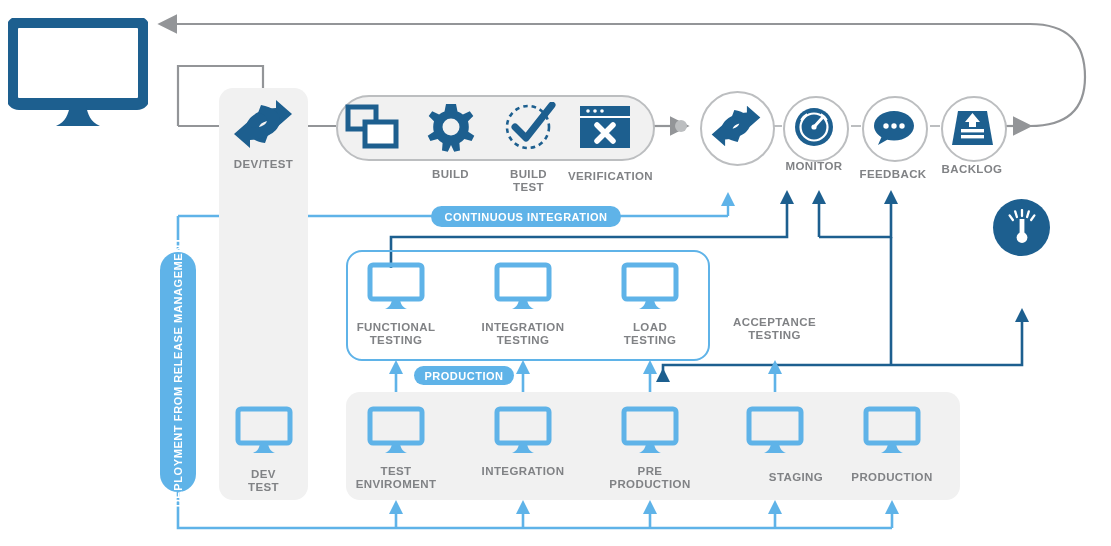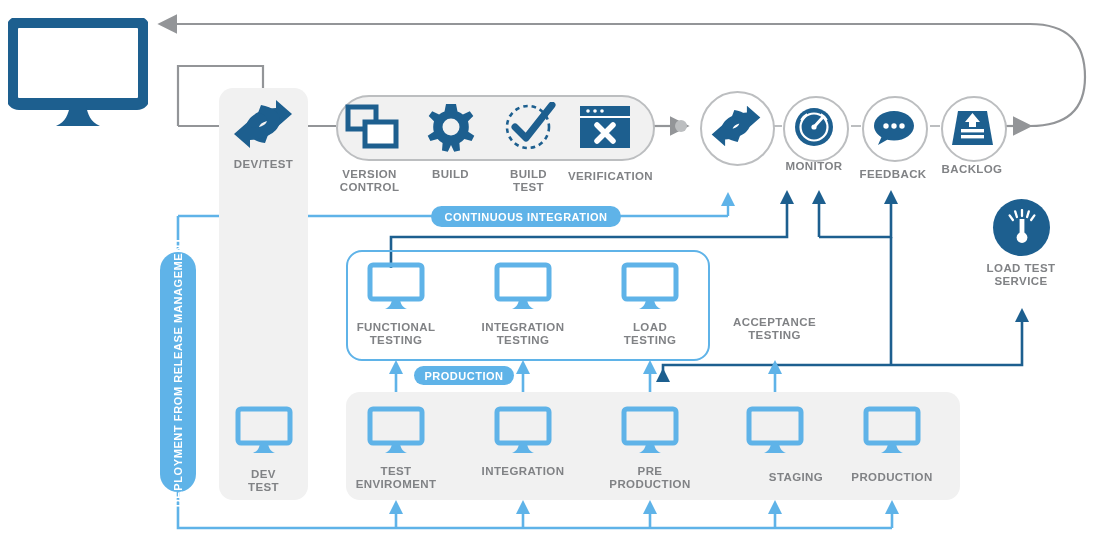--- a/index.html
+++ b/index.html
@@ -201,22 +201,20 @@
 TEST</div>
 
   <div class="capsule" style="left:336px;top:95px;width:315px;height:62px;"></div>
 
   <div class="ico" style="left:345px;top:104px;">
     <svg width="56" height="46" viewBox="0 0 56 46">
       <rect x="3" y="3" width="28" height="22" fill="none" stroke="#1d5f8f" stroke-width="5"></rect>
       <rect x="20" y="18" width="31" height="24" fill="#fff" stroke="#1d5f8f" stroke-width="5"></rect>
     </svg>
   </div>
-  <div class="lbl" style="left:320px;top:168px;width:99px;">VERSION
-CONTROL</div>
 
   <div class="ico" style="left:425px;top:102px;">
     <svg width="52" height="50" viewBox="0 0 52 50">
       <path fill="#1d5f8f" d="M26,2 L31,2 L32.5,9.5 C34.5,10.1 36.3,11.1 37.9,12.4 L44.8,9.2 L48.3,14
         L43,19.3 C43.5,21.1 43.8,23 43.8,25 C43.8,26.6 43.6,28.2 43.2,29.7 L49.3,33.8 L46.6,39.1
         L39.4,36.9 C38,38.6 36.3,40 34.4,41 L35,48.5 L29.2,49.8 L26,43 L22.8,49.8 L17,48.5
         L17.6,41 C15.7,40 14,38.6 12.6,36.9 L5.4,39.1 L2.7,33.8 L8.8,29.7 C8.4,28.2 8.2,26.6 8.2,25
         C8.2,23 8.5,21.1 9,19.3 L3.7,14 L7.2,9.2 L14.1,12.4 C15.7,11.1 17.5,10.1 19.5,9.5 L21,2 Z
         M26,16.5 A8.5,8.5 0 1,0 26,33.5 A8.5,8.5 0 1,0 26,16.5 Z"></path>
     </svg>
@@ -385,16 +383,14 @@
       <circle cx="16" cy="28.5" r="5.4" fill="#ffffff"></circle>
       <g stroke="#ffffff" stroke-width="2.3" stroke-linecap="round">
         <line x1="16" y1="1" x2="16" y2="7"></line>
         <line x1="9.2" y1="2.4" x2="10.9" y2="8"></line>
         <line x1="22.8" y1="2.4" x2="21.1" y2="8"></line>
         <line x1="3.6" y1="6.4" x2="6.9" y2="11"></line>
         <line x1="28.4" y1="6.4" x2="25.1" y2="11"></line>
       </g>
     </svg>
   </div>
-  <div class="lbl" style="left:971px;top:262px;width:100px;">LOAD TEST
-SERVICE</div>
 
 </div>
 
 </body></html>

